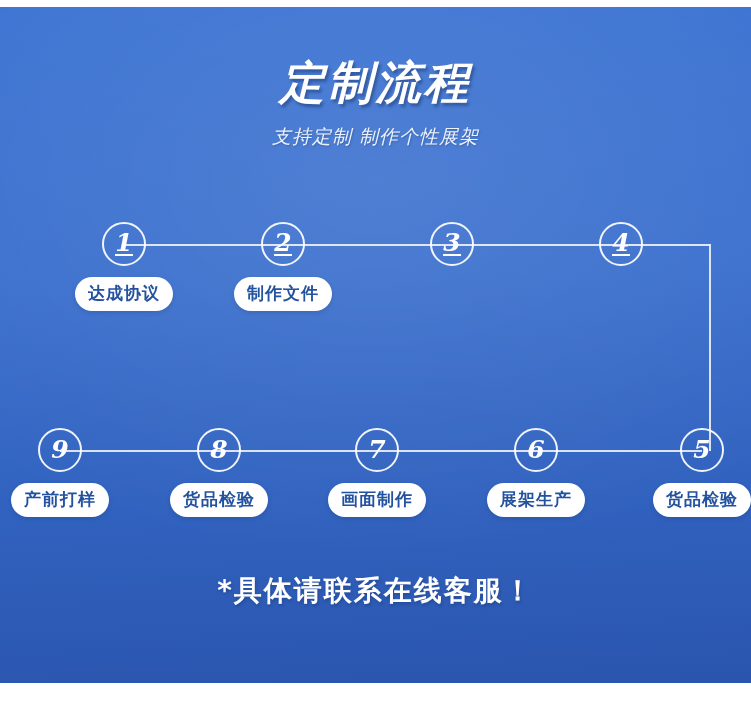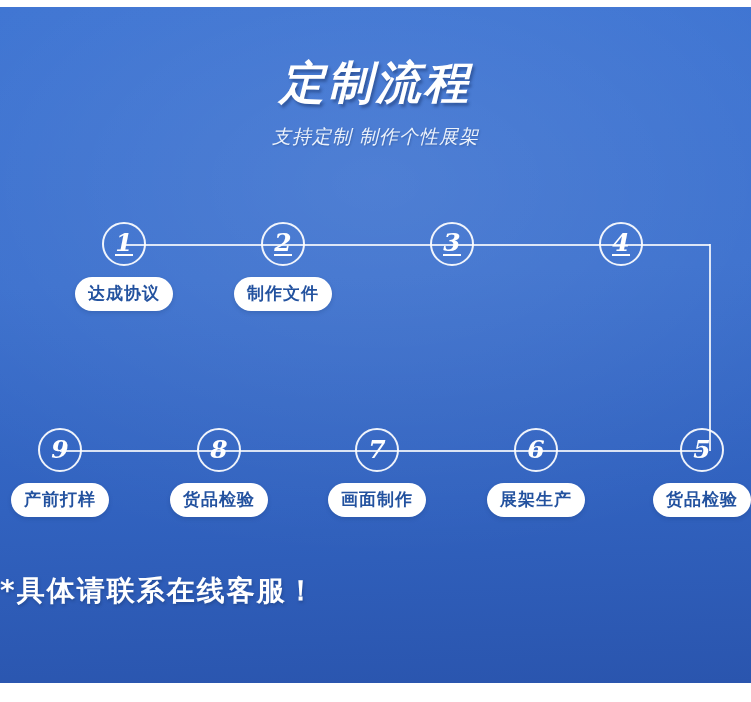--- a/index.html
+++ b/index.html
@@ -145,21 +145,21 @@
     white-space: nowrap;
     box-shadow: 0 2px 4px rgba(18,42,90,0.18);
   }
 
   
   #footnote {
     position: absolute;
     left: 0;
     top: 565px;
     width: 751px;
-    text-align: left;
+    text-align: center;
     font-size: 28px;
     font-weight: bold;
     color: #ffffff;
     letter-spacing: 2px;
     text-shadow: 1px 2px 3px rgba(20,45,95,0.35);
   }
 </style>
 </head>
 <body>
 

